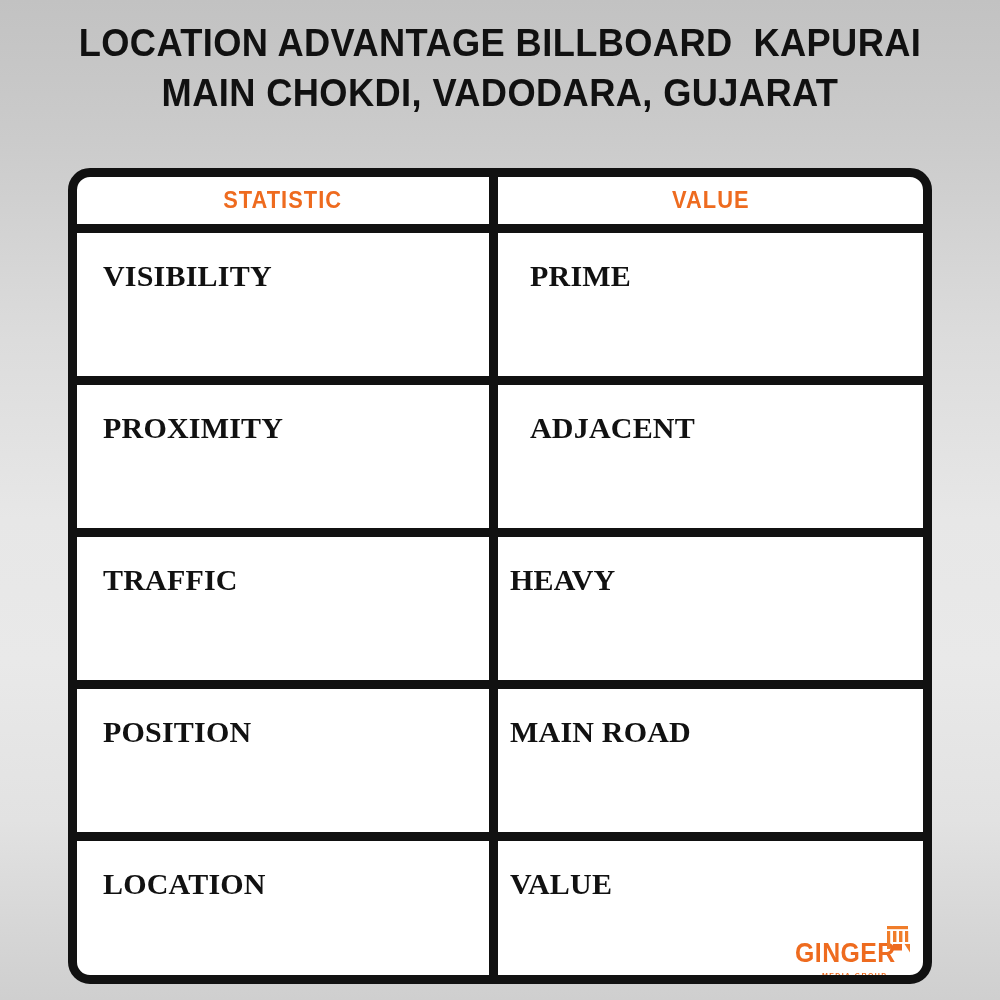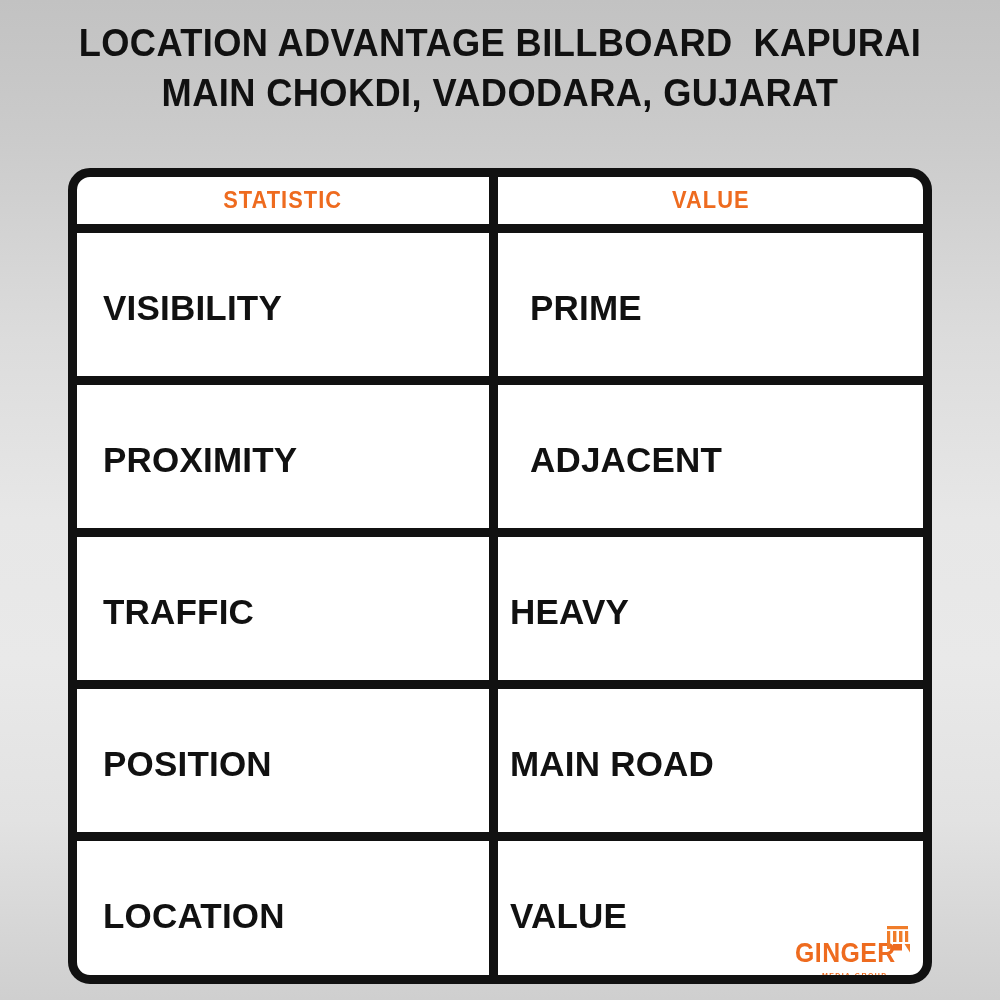--- a/index.html
+++ b/index.html
@@ -122,28 +122,27 @@
     padding-left: 26px;
   }
   .body-row .cell.val {
     padding-left: 12px;
   }
   .body-row .cell.val.indent {
     padding-left: 32px;
   }
 
   .cell-text {
-    font-size: 35px;
+    font-size: 30px;
     font-weight: 700;
     color: #111111;
     letter-spacing: 0.2px;
     line-height: 34px;
     white-space: pre;
-    font-family: Liberation Sans, sans-serif;
-    margin-top: 32px;
+    font-family: Liberation Serif, serif;
   }
 
   
   .logo {
     position: absolute;
     right: 10px;
     bottom: 10px;
     width: 118px;
     height: 56px;
   }

